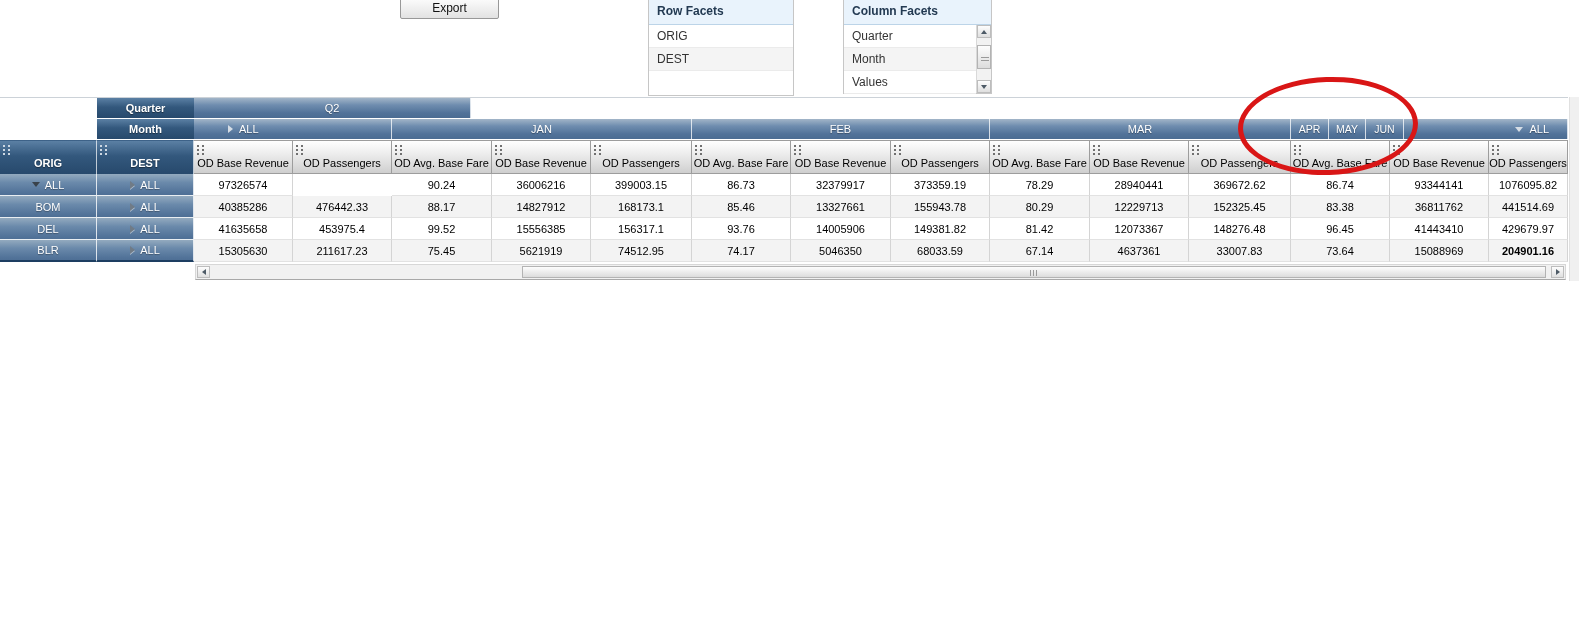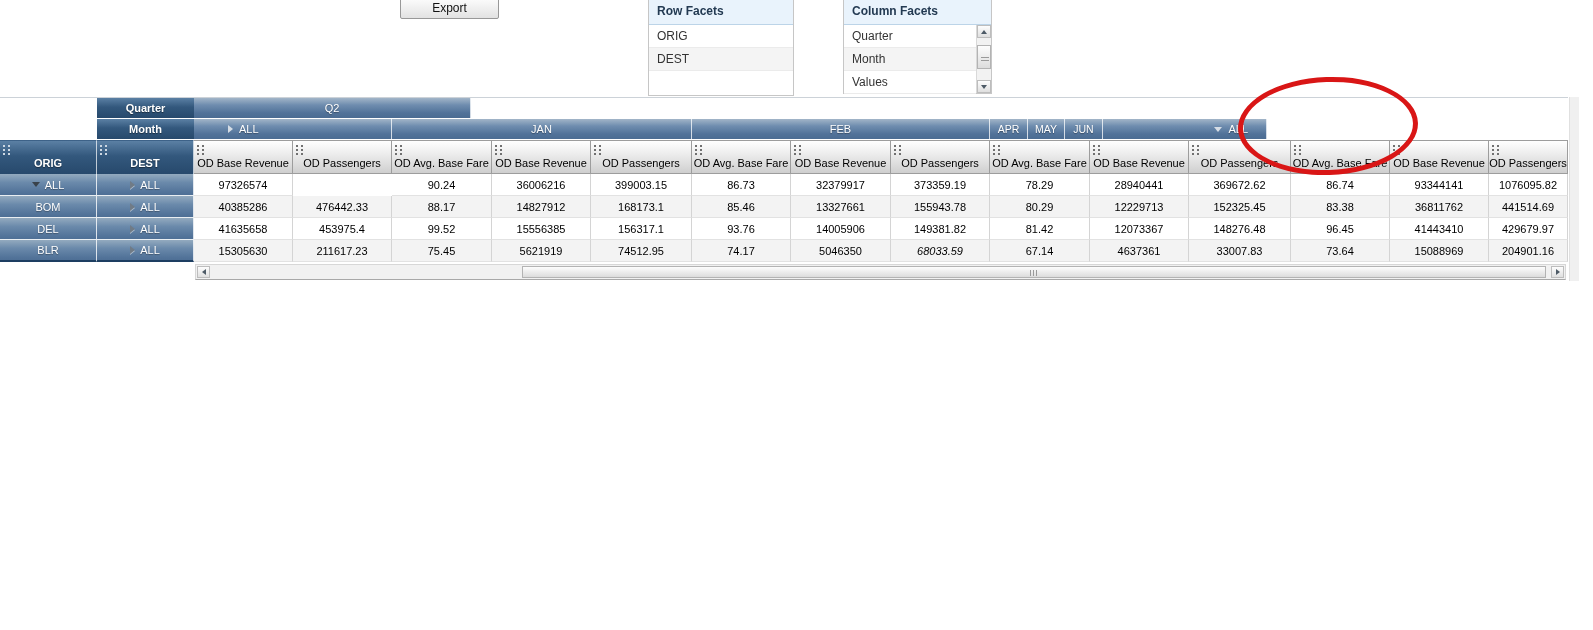--- a/index.html
+++ b/index.html
@@ -153,20 +153,21 @@
 
     <div class="prow mrow">
       <div class="cell spacer"></div>
       <div class="cell navy axis-label">Month</div>
       <div class="cell band mcell-all-left" style="width:198px">
         <span class="tri tri-light-r"></span>
         <span>ALL</span>
       </div>
       <div class="cell band" style="width:300px">JAN</div>
       <div class="cell band" style="width:298px">FEB</div>
+      <div class="cell band" style="width:301px">MAR</div>
       <div class="cell band mini" style="width:38px">APR</div>
       <div class="cell band mini" style="width:37px">MAY</div>
       <div class="cell band mini" style="width:38px">JUN</div>
       <div class="cell band mcell-all-right" style="width:164px">
         <span class="tri tri-light-d"></span>
         <span>ALL</span>
       </div>
     </div>
 
     <div class="prow hrow">
@@ -317,27 +318,27 @@
             <span class="tri tri-right"></span>
             <span>ALL</span>
           </div>
           <div class="dc" style="width: 99px;">15305630</div>
           <div class="dc" style="width: 99px;">211617.23</div>
           <div class="dc" style="width: 100px;">75.45</div>
           <div class="dc" style="width: 99px;">5621919</div>
           <div class="dc" style="width: 101px;">74512.95</div>
           <div class="dc" style="width: 99px;">74.17</div>
           <div class="dc" style="width: 100px;">5046350</div>
-          <div class="dc" style="width: 99px; font-style: italic;">68033.59</div>
+          <div class="dc" style="width: 99px;">68033.59</div>
           <div class="dc" style="width: 100px;">67.14</div>
           <div class="dc" style="width: 99px;">4637361</div>
           <div class="dc" style="width: 102px;">33007.83</div>
           <div class="dc" style="width: 99px; text-align: center;">73.64</div>
           <div class="dc" style="width: 99px;">15088969</div>
-          <div class="dc" style="width: 79px;">204901.16</div>
+          <div class="dc" style="width: 79px; font-weight: bold;">204901.16</div>
         </div>
       </div>
 
     <div class="hscroll">
       <div class="hs-btn hs-left">
           <span class="tri-left-g"></span>
         </div>
       <div class="hs-thumb">
           <span class="hs-grip"></span>
         </div>

